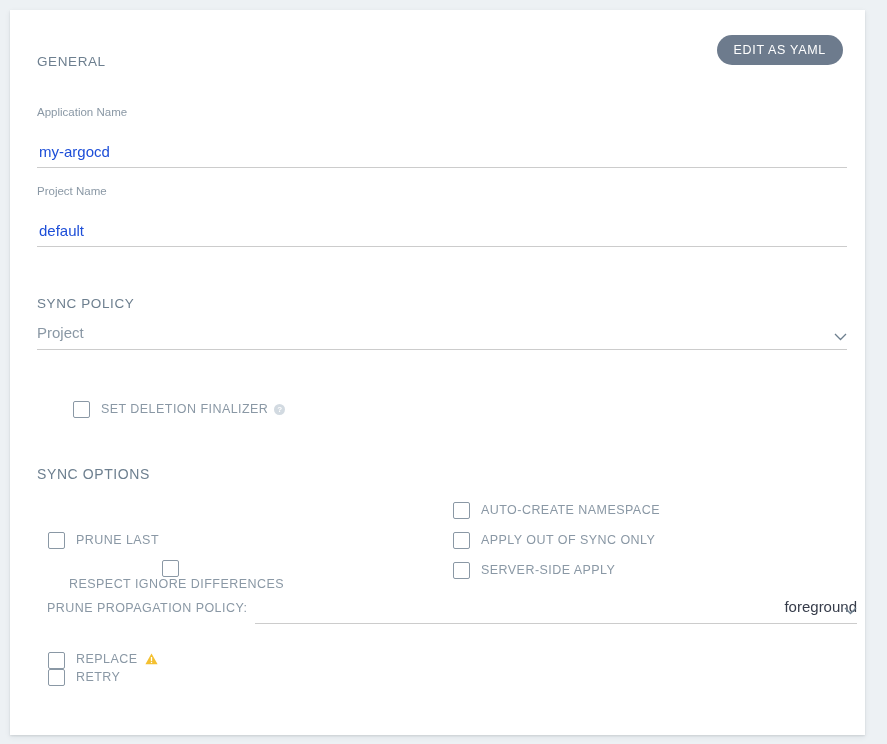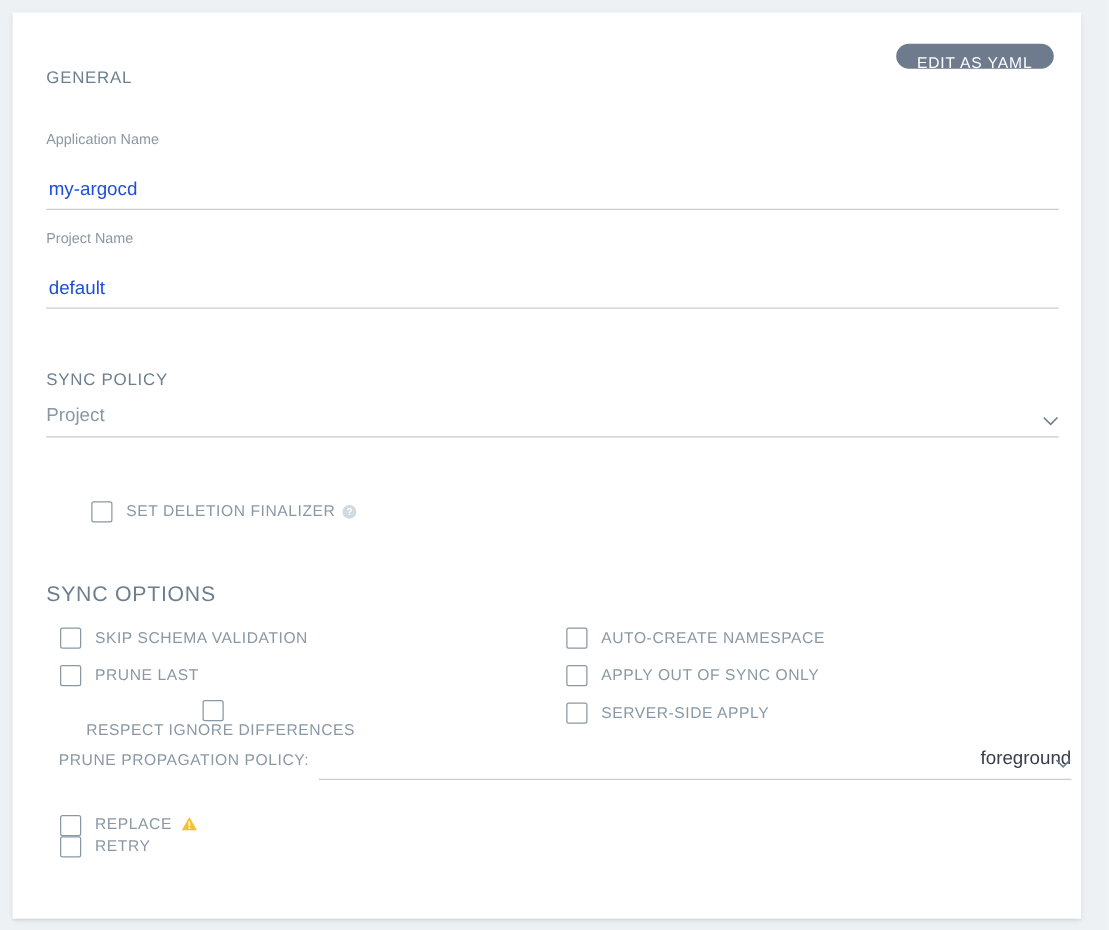--- a/index.html
+++ b/index.html
@@ -36,21 +36,21 @@
     font-size: 13.5px;
     letter-spacing: 0.6px;
     font-weight: 400;
   }
   #general-title { left: 27px; top: 44px; }
 
   .yaml-btn {
     position: absolute;
     right: 22px;
     top: 25px;
-    height: 20px;
+    height: 30px;
     padding: 0 17px;
     border: none;
     border-radius: 15px;
     background: #6d7b8d;
     color: #ffffff;
     font-family: "Liberation Sans", sans-serif;
     font-size: 12.5px;
     letter-spacing: 0.7px;
     cursor: pointer;
     line-height: 30px;
@@ -161,21 +161,21 @@
   }
 
   .warn-icon {
     display: inline-block;
     margin-left: 7px;
     vertical-align: -2px;
   }
 
   #cb-deletion-finalizer { left: 38px; top: 389px; margin-left: 25px; }
 
-  #sync-options-title { left: 27px; top: 456px; font-size: 17px; }
+  #sync-options-title { left: 27px; top: 456px; font-size: 14px; }
 
   #cb-skip-schema       { left: 38px;  top: 490px; }
   #cb-prune-last        { left: 38px;  top: 520px; }
   #cb-respect-ignore    { left: 48px;  top: 550px; flex-direction: column; }
   #cb-auto-create-ns    { left: 443px; top: 490px; }
   #cb-apply-out-of-sync { left: 443px; top: 520px; }
   #cb-server-side-apply { left: 443px; top: 550px; }
   #cb-replace           { left: 38px;  top: 640px; }
   #cb-retry             { left: 38px;  top: 657px; }
 
@@ -238,24 +238,20 @@
     <span class="underline"></span>
   </div>
 
   <div class="cb-row" id="cb-deletion-finalizer">
     <span class="cb"></span>
     <span class="cb-label"><span>SET DELETION FINALIZER</span><span class="help-icon">?</span></span>
   </div>
 
   <div class="section-title" id="sync-options-title">SYNC OPTIONS</div>
 
-  <div class="cb-row" id="cb-skip-schema">
-    <span class="cb"></span>
-    <span class="cb-label">SKIP SCHEMA VALIDATION</span>
-  </div>
   <div class="cb-row" id="cb-prune-last">
     <span class="cb"></span>
     <span class="cb-label">PRUNE LAST</span>
   </div>
   <div class="cb-row" id="cb-respect-ignore">
     <span class="cb"></span>
     <span class="cb-label">RESPECT IGNORE DIFFERENCES</span>
   </div>
 
   <div class="cb-row" id="cb-apply-out-of-sync">

